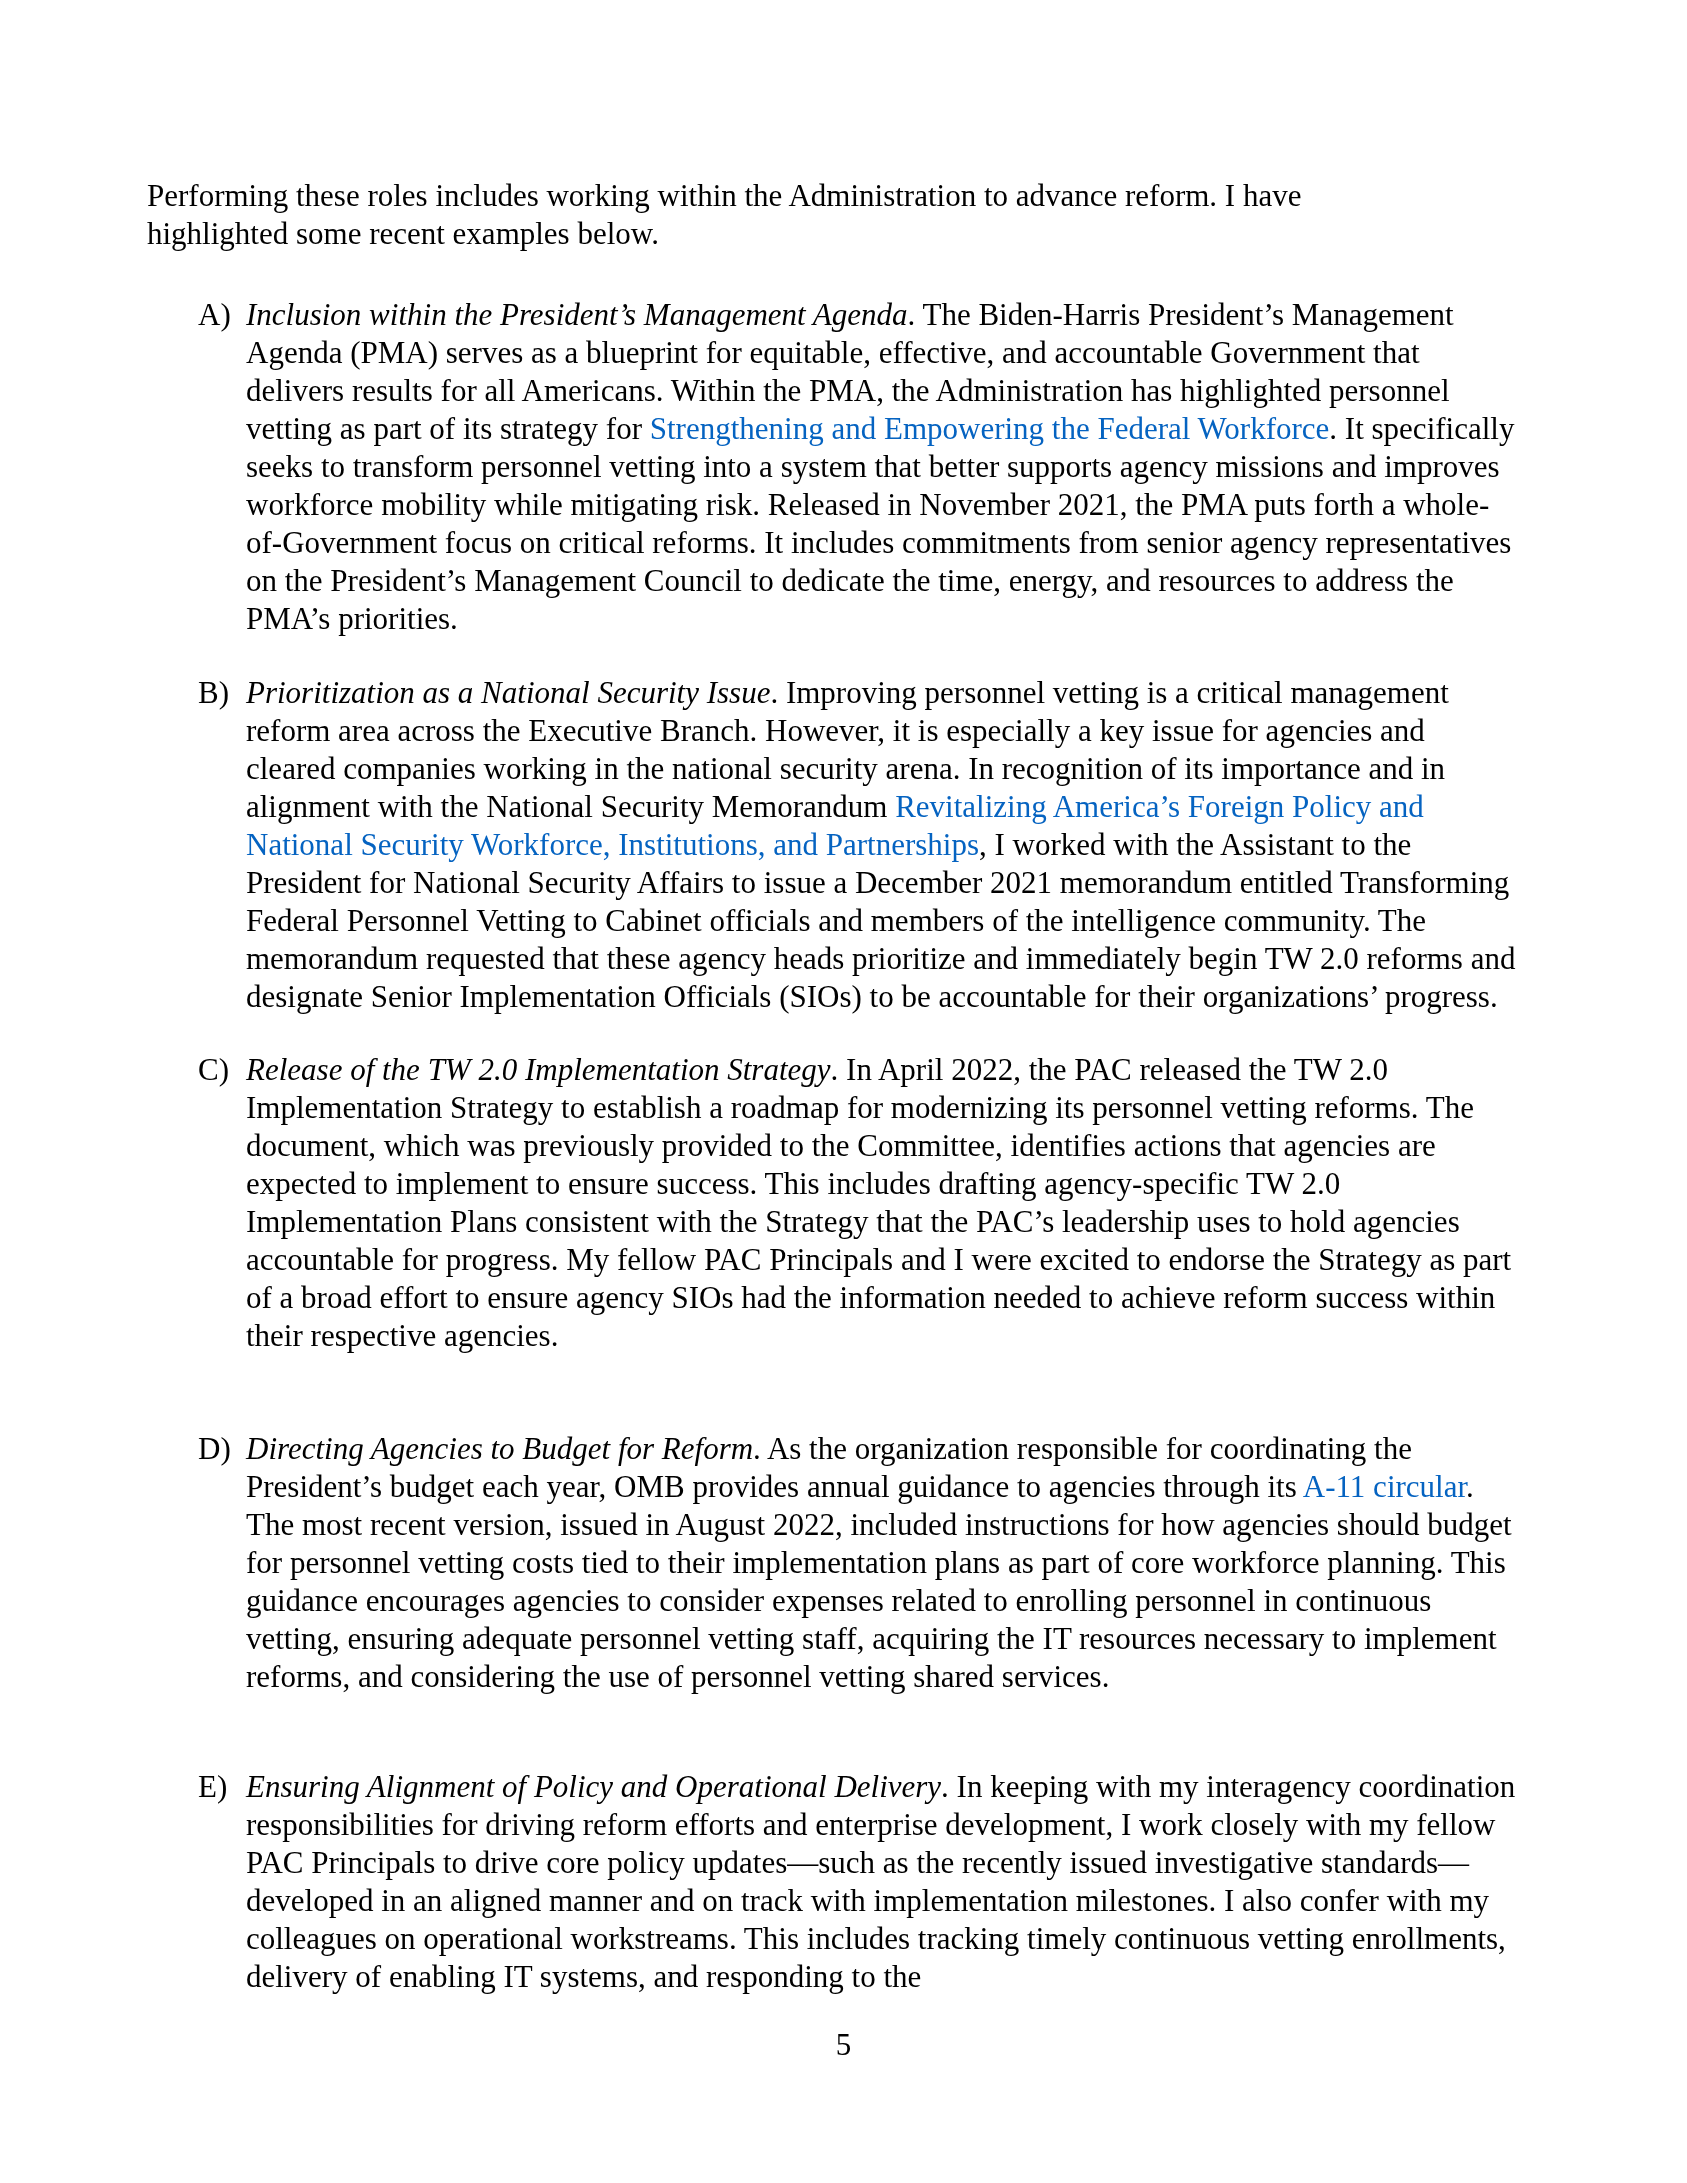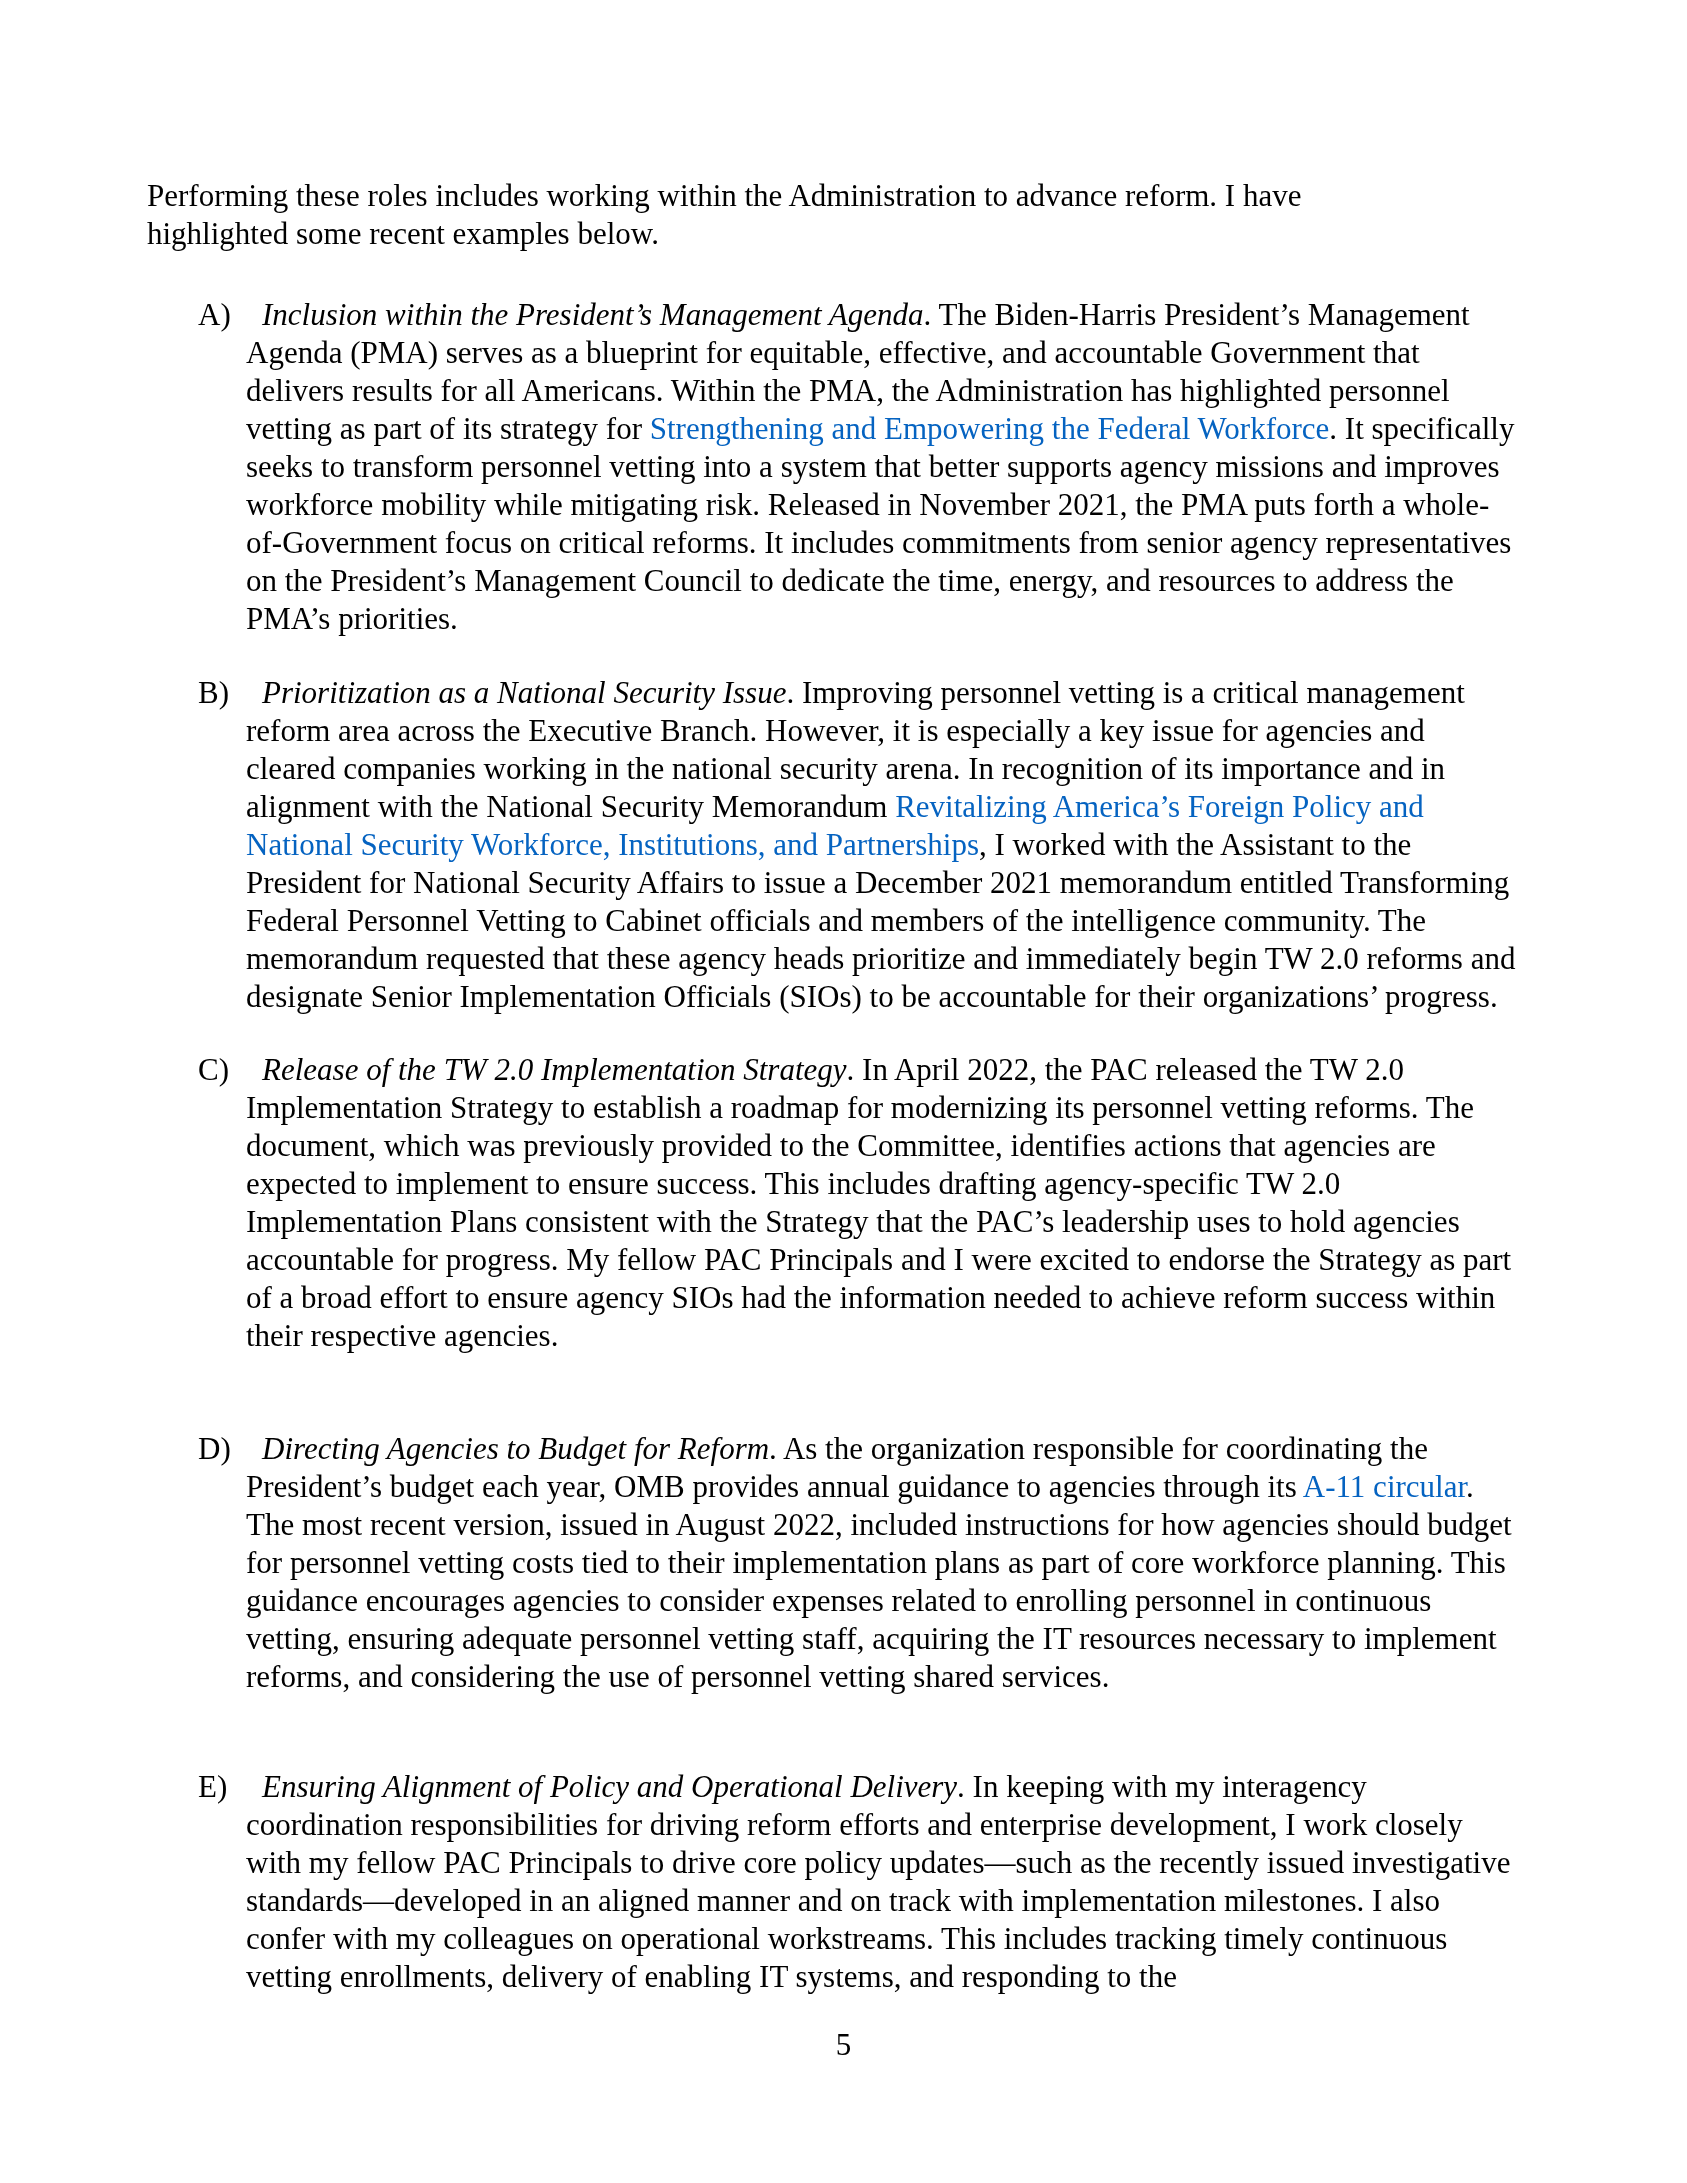--- a/index.html
+++ b/index.html
@@ -12,21 +12,21 @@
   .intro {
     position: absolute; left: 147px; top: 177px; width: 1257px;
     margin: 0;
   }
   .item {
     position: absolute; left: 198px; width: 1323px;
     display: flex;
   }
   .item .marker { width: 48px; flex: 0 0 48px; }
   .item .body { flex: 1 1 auto; width: 1276px; margin: 0; }
-  .item .title { font-style: italic; margin-left: 16px; }
+  .item .title { font-style: italic; }
   a.link { color: #0563C1; text-decoration-thickness: 2px; text-underline-offset: 4px; }
   .page-number { position: absolute; top: 2026px; left: 0; width: 1687px; text-align: center; }
   #item-a { top: 296px; }
   #item-b { top: 674px; }
   #item-c { top: 1051px; }
   #item-d { top: 1430px; }
   #item-e { top: 1768px; }
 </style>
 </head>
 <body>

